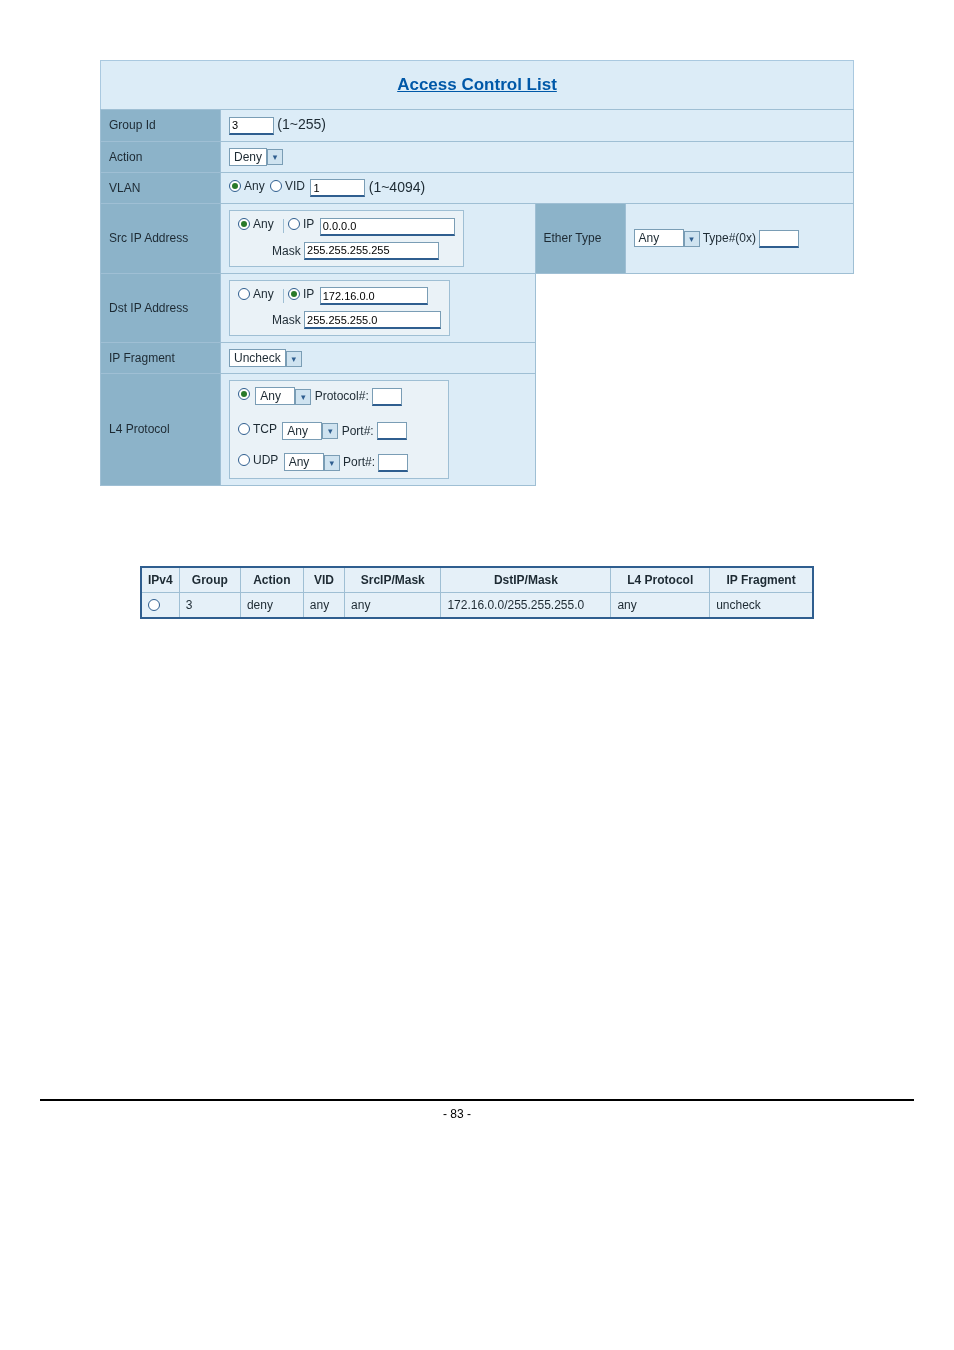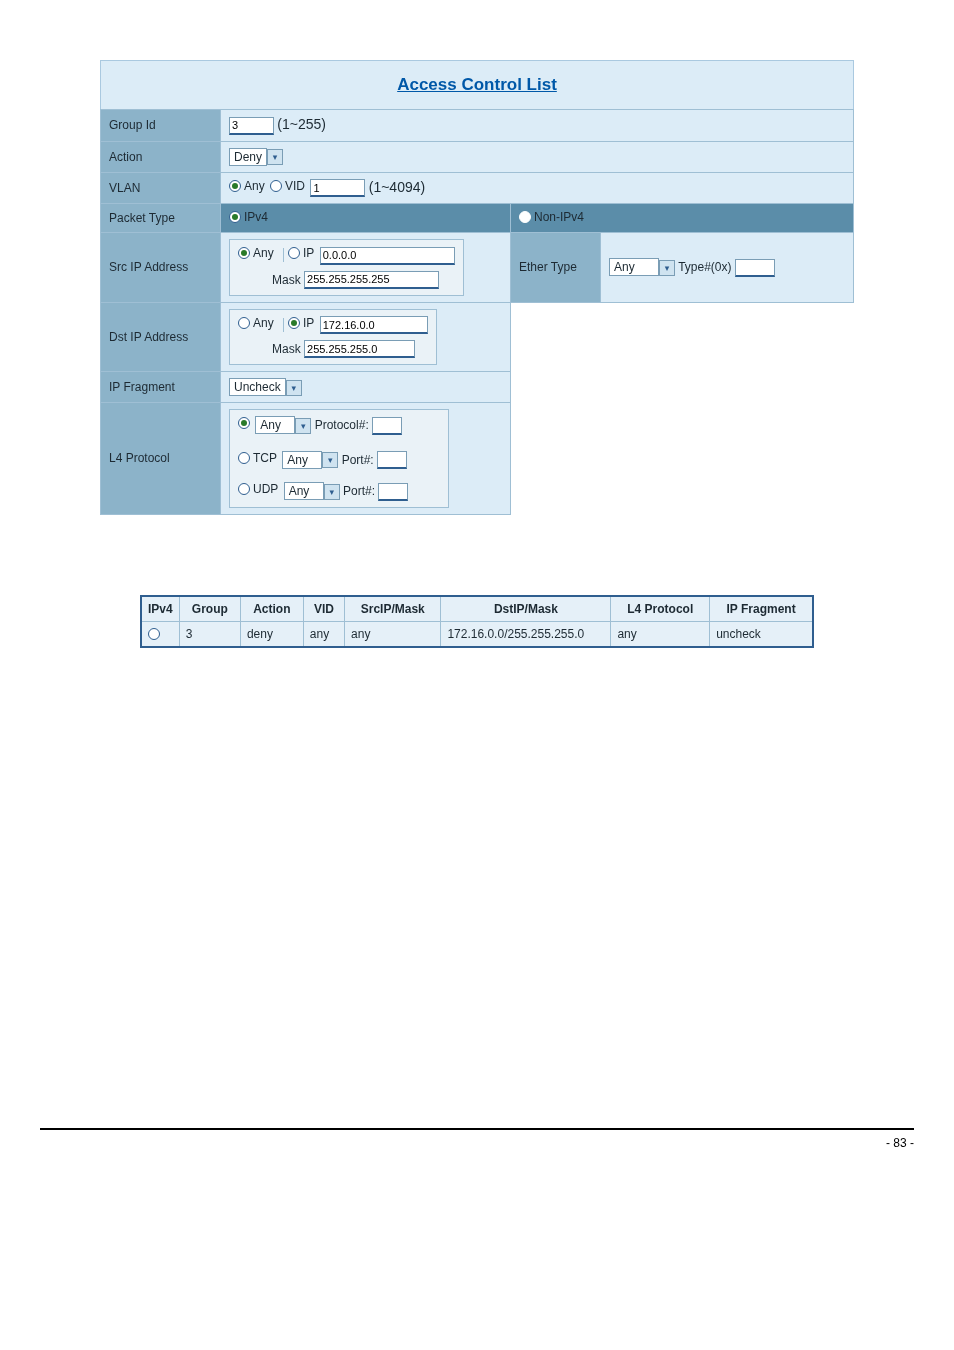--- a/index.html
+++ b/index.html
@@ -139,21 +139,21 @@
   .radio-cell {
     width: 30px;
     text-align: center;
   }
   .footer-rule {
     border: none;
     border-top: 2px solid #000;
     margin: 480px 40px 6px 40px;
   }
   .page-num {
-    text-align: right;
+    text-align: center;
     padding: 0 40px 20px 0;
     font-size: 12px;
     color: #000;
   }
 </style>
 </head>
 <body>
 
 <div class="page-wrap">
 
@@ -188,35 +188,20 @@
         </span>
         <span class="radio-wrap">
           <span class="radio-sel"></span>
           <span>VID</span>
         </span>
         <input type="text" style="width: 55px;" value="1">
         <span class="hint">(1~4094)</span>
       </td>
     </tr>
 
-    <tr>
-      <td class="lbl-cell">Packet Type</td>
-      <td class="ctrl-cell-dark" style="width:290px">
-        <span class="radio-wrap">
-          <span class="radio-sel checked"></span>
-          <span>IPv4</span>
-        </span>
-      </td>
-      <td class="ctrl-cell-dark" colspan="2">
-        <span class="radio-wrap">
-          <span class="radio-sel" style="border-color:#fff"></span>
-          <span>Non-IPv4</span>
-        </span>
-      </td>
-    </tr>
 
     <tr>
       <td class="lbl-cell">Src IP Address</td>
       <td class="ctrl-cell">
         <div class="inner-box">
           <span class="radio-wrap">
             <span class="radio-sel checked"></span>
             <span>Any</span>
           </span>
           <span style="border-left:1px solid #9fbfd4; margin:0 4px;"></span>
@@ -248,21 +233,21 @@
             <span>Any</span>
           </span>
           <span style="border-left:1px solid #9fbfd4; margin:0 4px;"></span>
           <span class="radio-wrap">
             <span class="radio-sel checked"></span>
             <span>IP</span>
           </span>
           <input type="text" style="width: 108px;" value="172.16.0.0">
           <div class="mask-row">
             <span>Mask</span>
-            <input type="text" style="width: 111px;" value="255.255.255.0">
+            <input type="text" style="width: 137px;" value="255.255.255.0">
           </div>
         </div>
       </td>
       <td colspan="2" style="background:#fff; border:none;"></td>
     </tr>
 
     <tr>
       <td class="lbl-cell">IP Fragment</td>
       <td class="ctrl-cell">
         <span style="border:1px solid #7a9db5;background:#fff;padding:1px 4px;display:inline-block;min-width:44px;">Uncheck</span><span class="drop-btn">▾</span>

